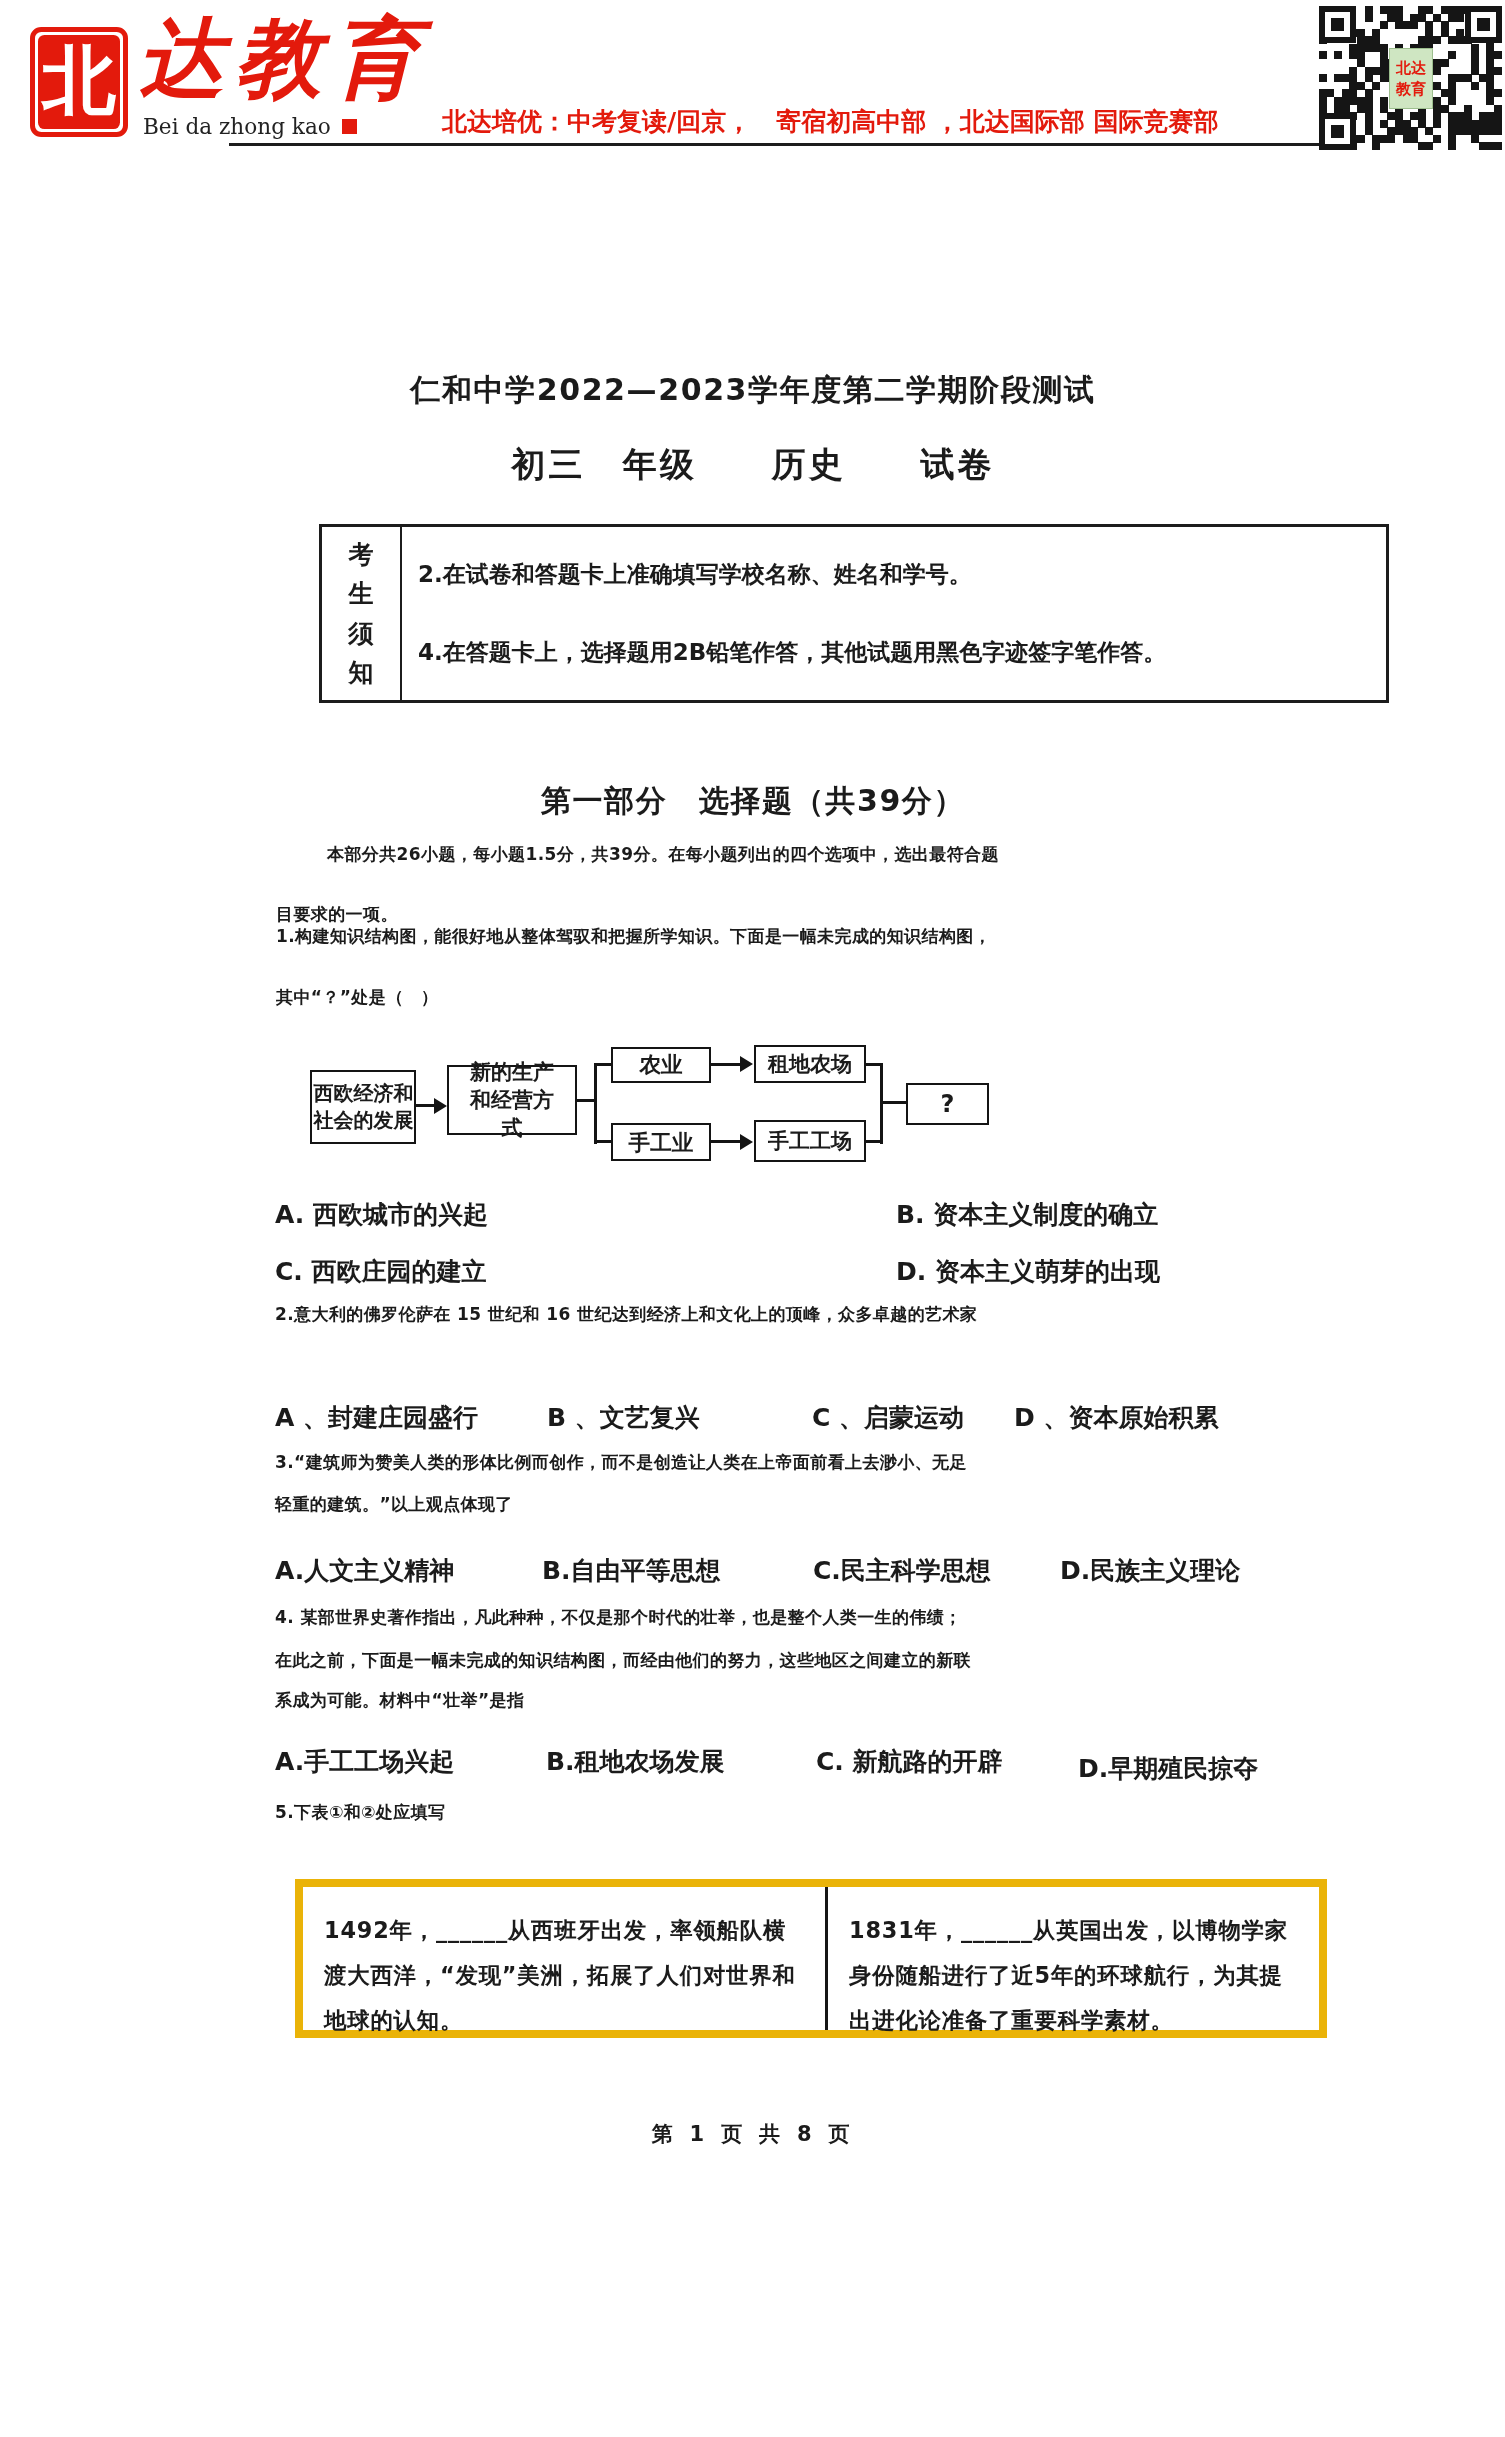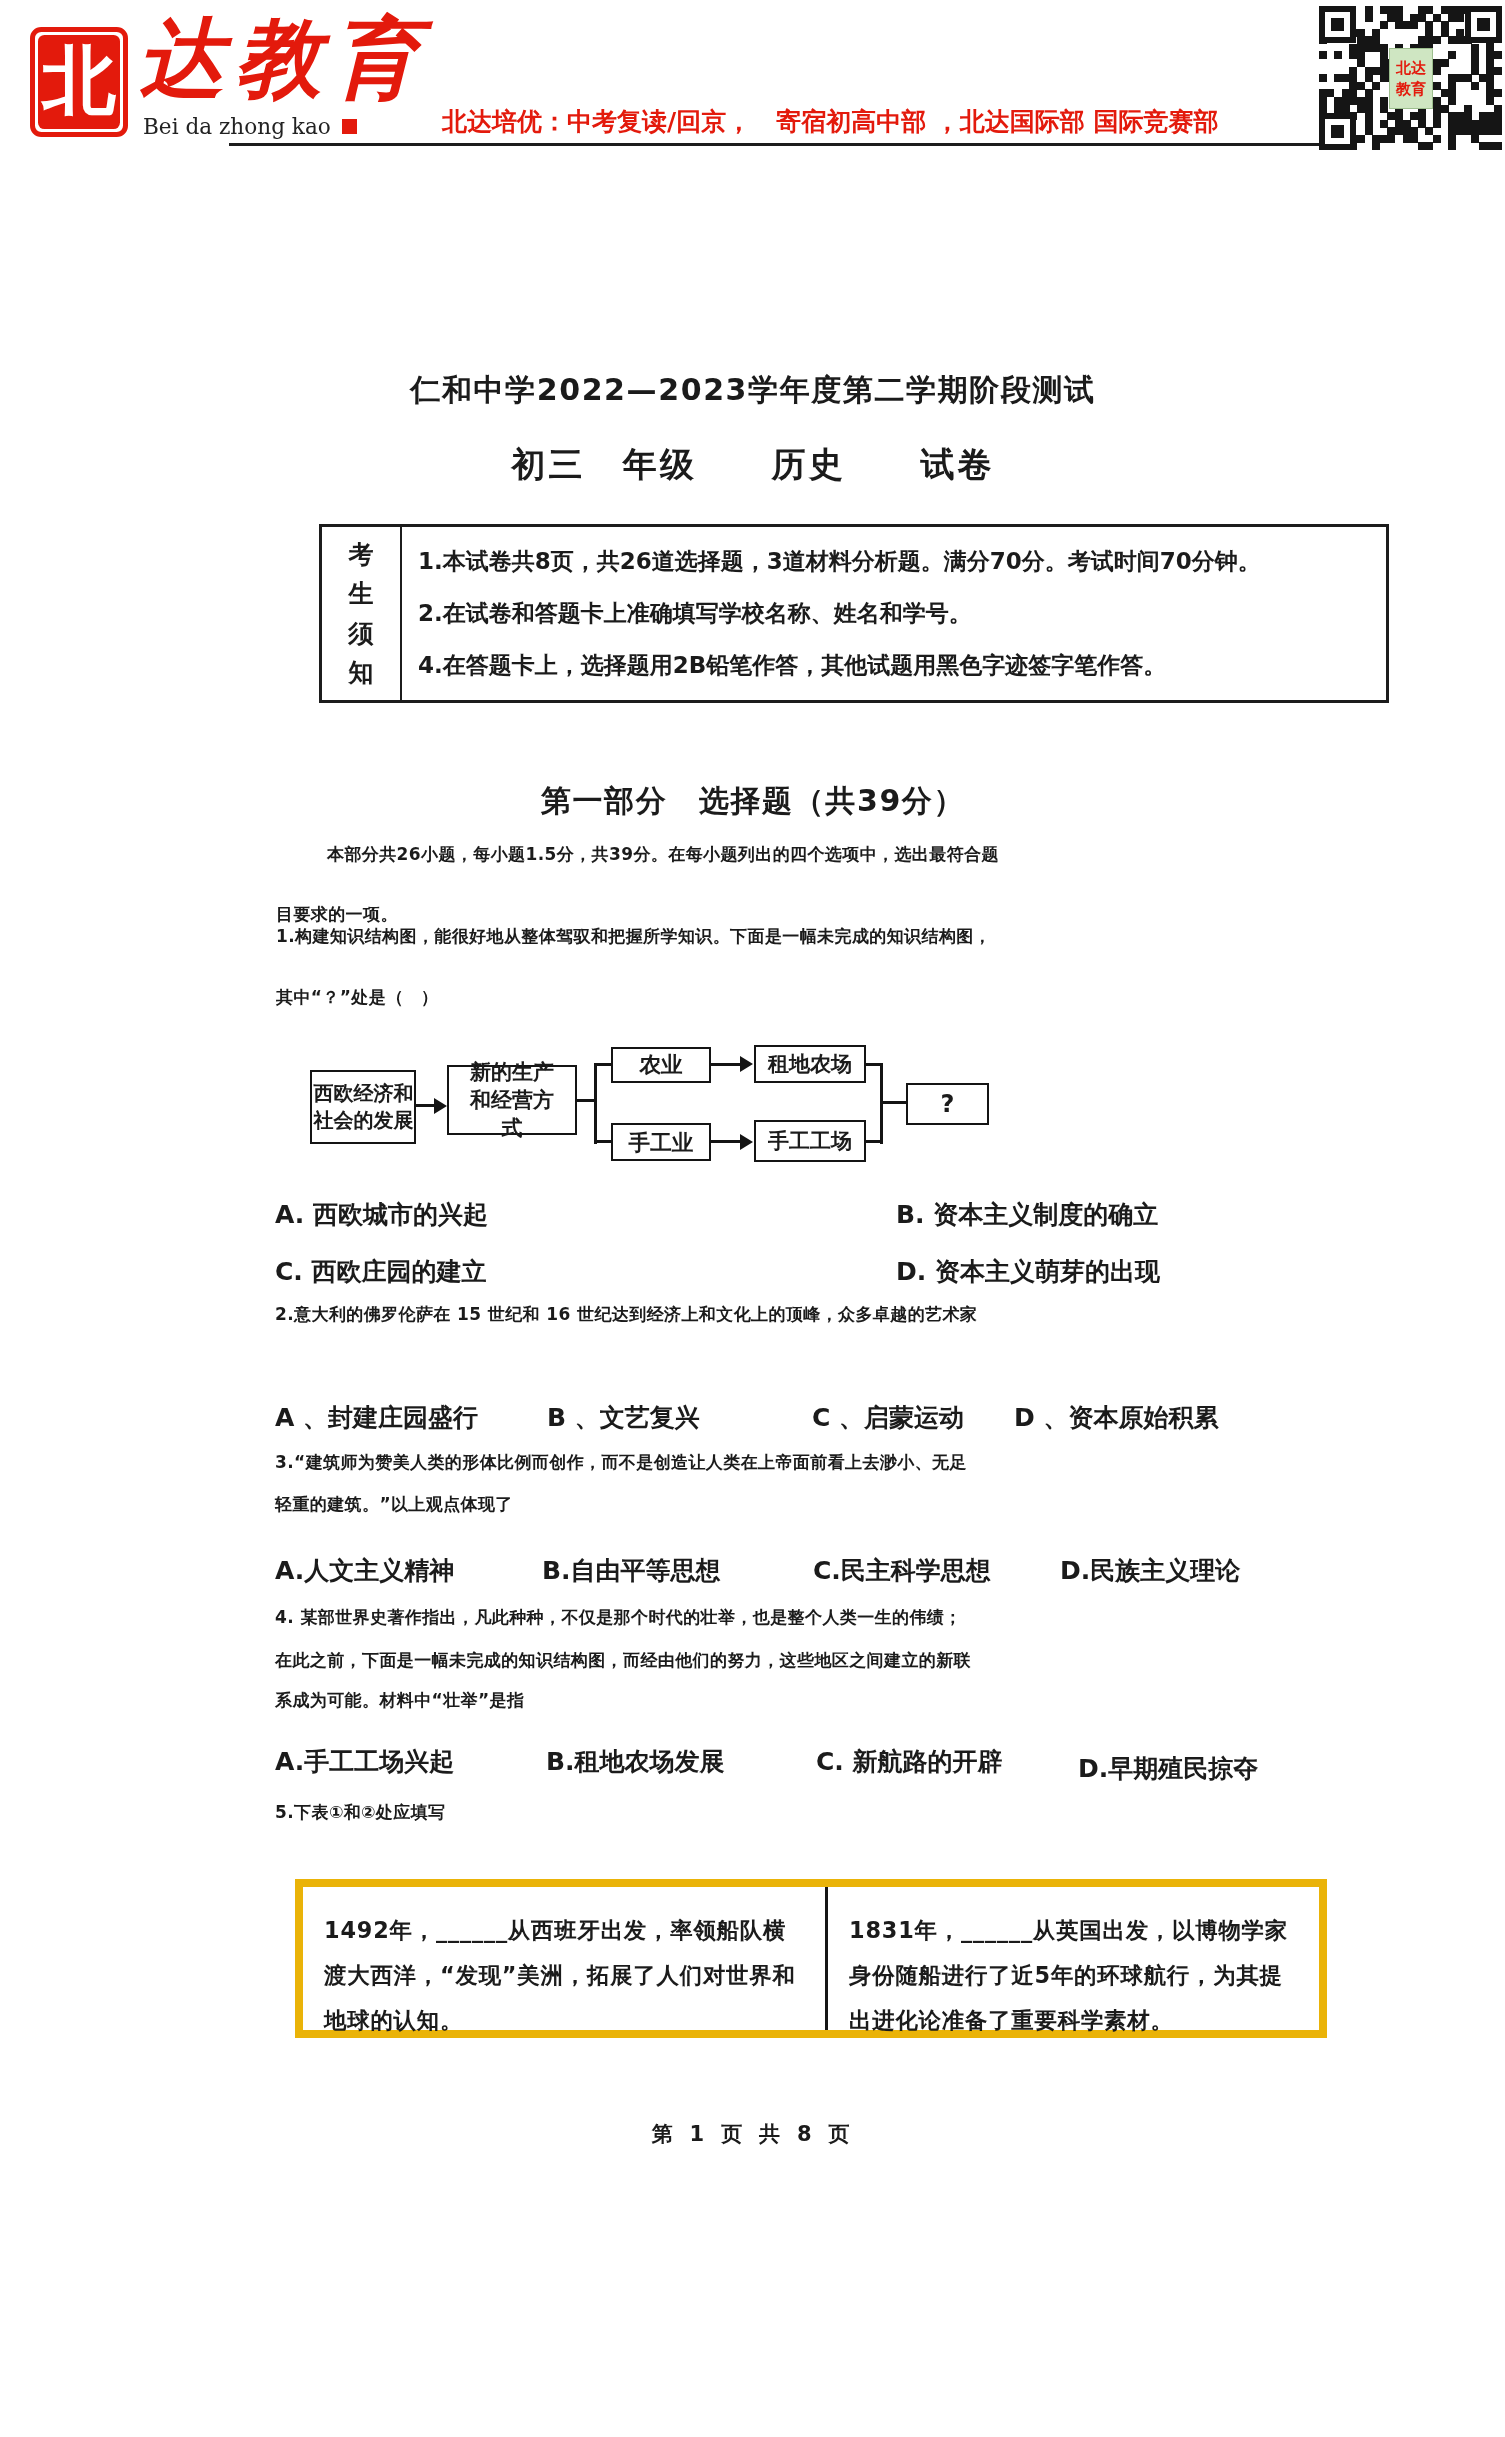--- a/index.html
+++ b/index.html
@@ -321,21 +321,20 @@
   <div class="abs ctr title2">初三　年级　　历史　　试卷</div>
 
   <div class="abs notice">
     <div class="notice-side">
       <span>考</span>
       <span>生</span>
       <span>须</span>
       <span>知</span>
     </div>
     <div class="notice-body">
-      <div class="notice-line">1.本试卷共8页，共26道选择题，3道材料分析题。满分70分。考试时间70分钟。</div>
       <div class="notice-line">2.在试卷和答题卡上准确填写学校名称、姓名和学号。</div>
       <div class="notice-line">4.在答题卡上，选择题用2B铅笔作答，其他试题用黑色字迹签字笔作答。</div>
     </div>
   </div>
 
   <div class="abs ctr heading">第一部分　选择题（共39分）</div>
   <div class="abs bodyline" style="left:327px;top:843px;">本部分共26小题，每小题1.5分，共39分。在每小题列出的四个选项中，选出最符合题</div>
   <div class="abs bodyline" style="left:276px;top:903px;">目要求的一项。</div>
 
   <div class="abs bodyline" style="left:276px;top:925px;">1.构建知识结构图，能很好地从整体驾驭和把握所学知识。下面是一幅未完成的知识结构图，</div>

